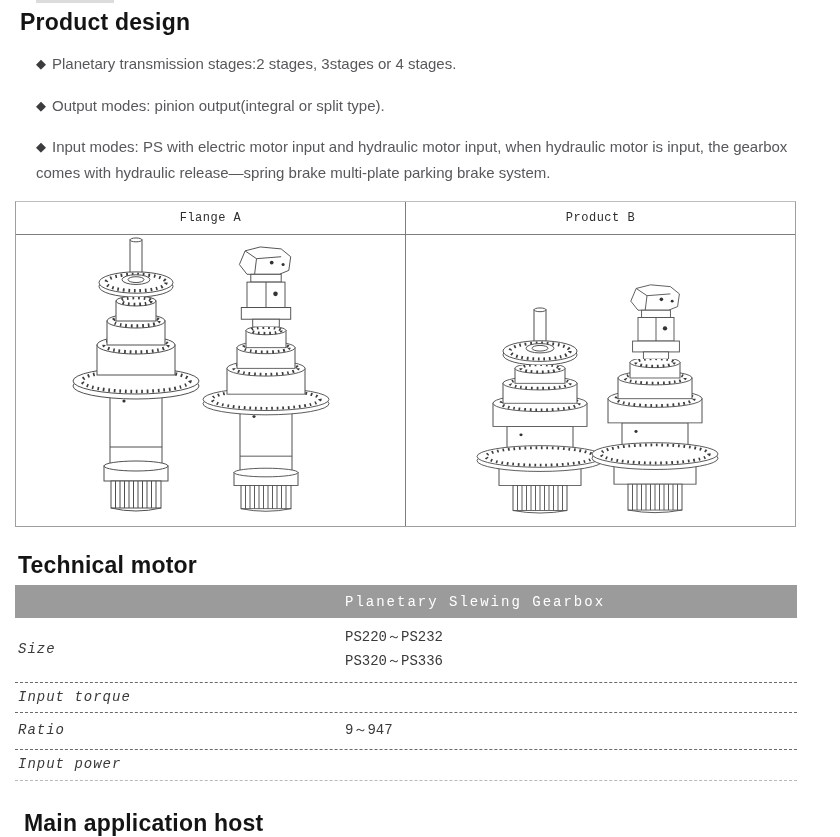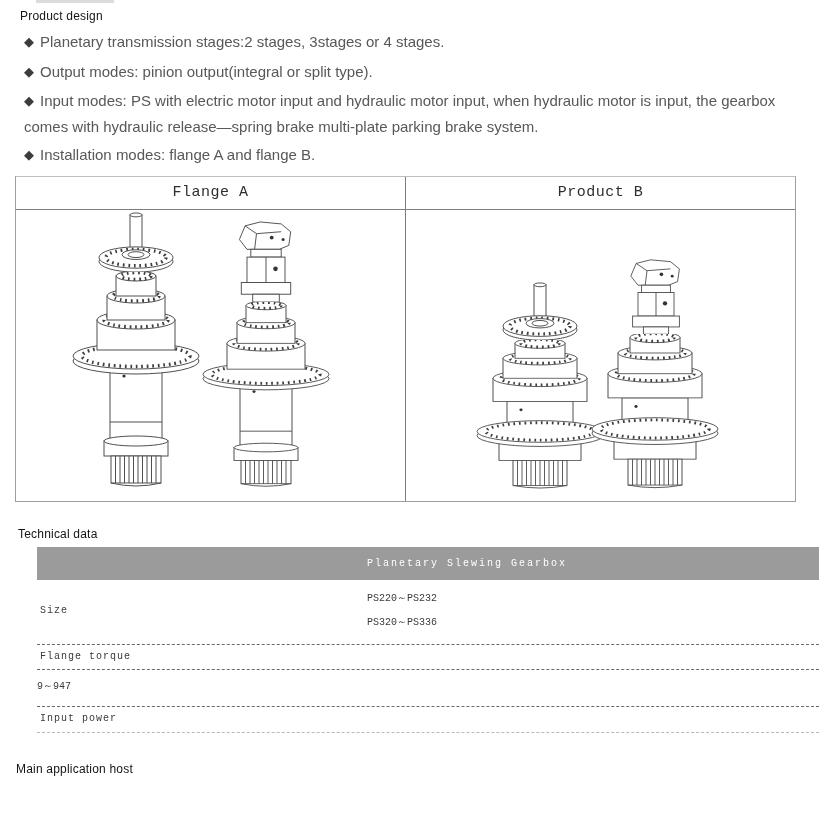--- a/index.html
+++ b/index.html
@@ -12,70 +12,70 @@
     overflow: hidden;
   }
   .top-artifact {
     position: absolute; top: 0; left: 36px; width: 78px; height: 3px;
     background: #dcdcdc;
   }
 
   
   .product-design { padding: 9px 18px 0 20px; }
   h1.sec-title {
-    font-size: 12px; font-weight: normal; color: #141414;
+    font-size: 23px; font-weight: bold; color: #141414;
     margin: 0 0 7px 0; letter-spacing: .2px;
   }
-  .bullet { margin: 4px; font-size: 15px; line-height: 24.5px; color: #57585a; }
+  .bullet { margin: 16px; font-size: 15px; line-height: 24.5px; color: #57585a; }
   .bullet .diamond { color: #3c3c3e; font-size: 13px; margin-right: 6px; position: relative; top: -1px; }
 
   
   .drawing-box {
     margin: 7px 45px 0 15px;
     width: 781px;
     border: 1px solid #9e9e9e;
     border-top-color: #bdbdbd;
   }
   .fig-header { display: grid; grid-template-columns: 390px 1fr; border-bottom: 1px solid #7d7d7d; }
   .fig-header .fig-label {
     height: 32px; display: flex; align-items: center; justify-content: center;
     font-family: "Liberation Mono", monospace;
-    font-size: 15px; color: #2e2e2e; letter-spacing: .5px;
+    font-size: 12px; color: #2e2e2e; letter-spacing: .5px;
   }
   .fig-header .fig-label:first-child { border-right: 1px solid #7d7d7d; }
   .fig-body { display: grid; grid-template-columns: 390px 1fr; }
   .fig-cell { height: 291px; position: relative; }
   .fig-cell:first-child { border-right: 1px solid #7d7d7d; }
   .fig-cell svg { display: block; }
 
   svg .ln   { fill: #ffffff; stroke: #4f4f50; stroke-width: 1; }
   svg .lnf  { fill: none;    stroke: #4f4f50; stroke-width: 1; }
   svg .dots { fill: none; stroke: #3d3d3d; stroke-width: 3.4; stroke-dasharray: 1.7 3.8; }
   svg .dk   { fill: #333; stroke: none; }
 
   
   .tech { margin: 0 0 0 15px; }
   .tech h1.sec-title { margin: 25px 0 6px 3px; }
-  .tdtable { width: 782px; font-family: "Liberation Mono", monospace; color: #3a3a3a; font-size: 10px; margin-left: 22px; }
+  .tdtable { width: 782px; font-family: "Liberation Mono", monospace; color: #3a3a3a; font-size: 14px; }
   .thead {
     display: grid; grid-template-columns: 330px 1fr;
     background: #9b9b9b; color: #ffffff; height: 33px; align-items: center;
   }
   .thead .th-value { letter-spacing: 2px; }
   .trow { display: grid; grid-template-columns: 330px 1fr; align-items: center; }
-  .trow .tlabel { padding-left: 3px; letter-spacing: 1px; align-self: center; }
+  .trow .tlabel { padding-left: 3px; letter-spacing: 1px; align-self: center; font-style: italic; }
   .trow .tvalue div { line-height: 24px; }
   .row-size   { padding: 7px 0 9px 0;  border-bottom: 1px dashed #6a6a6a; }
   .row-torque { padding: 6px 0 7px 0;  border-bottom: 1px dashed #6a6a6a; }
   .row-ratio  { padding: 5px 0 7px 0;  border-bottom: 1px dashed #6a6a6a; }
   .row-power  { padding: 6px 0 8px 0;  border-bottom: 1px dashed #b9b9b9; gap: 8px; }
 
   
   .apps { margin: 0 0 0 16px; }
-  .apps h1.sec-title { margin: 29px 0 3px 0; }
+  .apps h1.sec-title { margin: 29px 0 3px 8px; }
 </style>
 </head>
 <body>
 
 <div class="top-artifact"></div>
 
 <svg width="0" height="0" style="position:absolute">
   <defs>
     <symbol id="inShaft" viewBox="0 0 130 64" preserveAspectRatio="none">
       <ellipse class="ln" cx="65" cy="51" rx="37" ry="11"></ellipse>
@@ -144,21 +144,20 @@
       <path class="lnf" d="M38 175 Q65 181 92 175"></path>
     </symbol>
   </defs>
 </svg>
 
 <section class="product-design">
   <h1 class="sec-title">Product design</h1>
   <p class="bullet"><span class="diamond">◆</span><span>Planetary transmission stages:2 stages, 3stages or 4 stages.</span></p>
   <p class="bullet"><span class="diamond">◆</span><span>Output modes: pinion output(integral or split type).</span></p>
   <p class="bullet"><span class="diamond">◆</span><span>Input modes: PS with electric motor input and hydraulic motor input, when hydraulic motor is input, the gearbox comes with hydraulic release—spring brake multi-plate parking brake system.</span></p>
-  <p class="bullet"><span class="diamond">◆</span><span>Installation modes: flange A and flange B.</span></p>
 </section>
 
 <figure class="drawing-box" style="margin-left:15px">
   <div class="fig-header">
     <div class="fig-label">Flange A</div>
     <div class="fig-label">Product B</div>
   </div>
   <div class="fig-body">
     <div class="fig-cell">
       <svg width="389" height="291" viewBox="0 0 389 291">
@@ -173,37 +172,38 @@
         <use href="#inShaft" x="69" y="72" width="130" height="60"></use>
         <use href="#gbB" x="69" y="130" width="130" height="158"></use>
         <use href="#inMotor" x="214" y="48" width="72" height="78"></use>
         <use href="#gbB" x="184" y="124" width="130" height="164"></use>
       </svg>
     </div>
   </div>
 </figure>
 
 <section class="tech">
-  <h1 class="sec-title">Technical data</h1>
+  <h1 class="sec-title">Technical motor</h1>
   <div class="tdtable">
     <div class="thead">
       <div class="th-label"></div>
       <div class="th-value">Planetary Slewing Gearbox</div>
     </div>
     <div class="trow row-size">
       <div class="tlabel">Size</div>
       <div class="tvalue">
         <div>PS220～PS232</div>
         <div>PS320～PS336</div>
       </div>
     </div>
     <div class="trow row-torque">
-      <div class="tlabel">Flange torque</div>
+      <div class="tlabel">Input torque</div>
     </div>
     <div class="trow row-ratio">
+      <div class="tlabel">Ratio</div>
       <div class="tvalue">
         <div>9～947</div>
       </div>
     </div>
     <div class="trow row-power">
       <div class="tlabel">Input power</div>
     </div>
   </div>
 </section>
 

